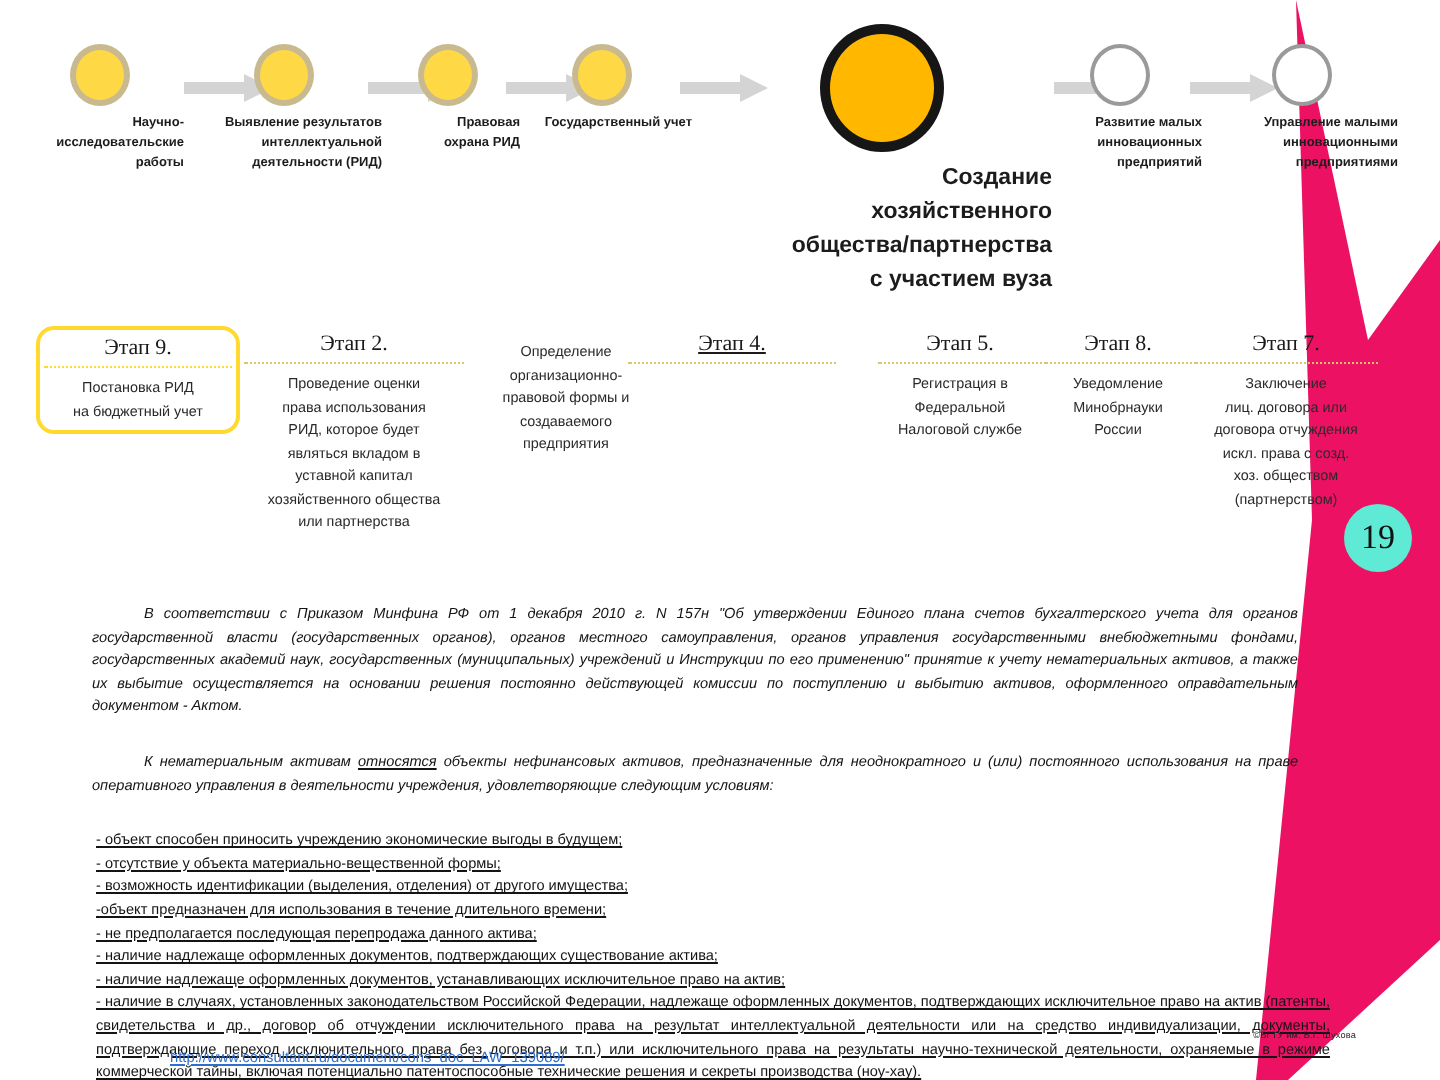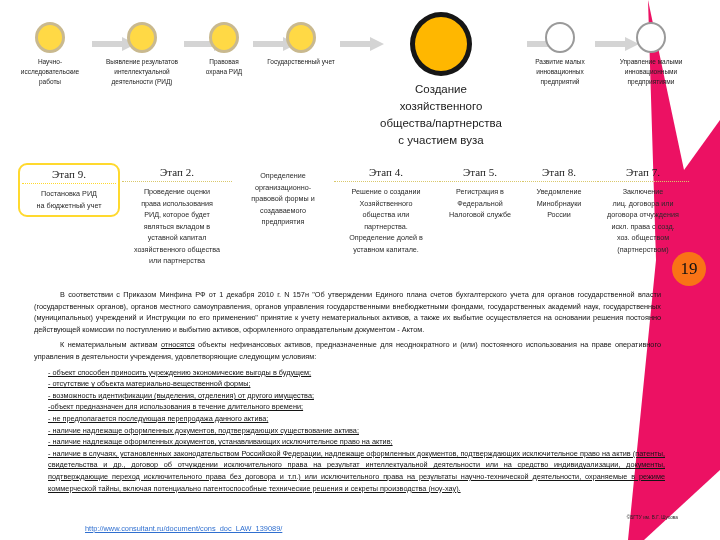--- a/index.html
+++ b/index.html
@@ -31,41 +31,42 @@
   }
   .pink-band svg { display:block; }
 
   .page-number-badge {
     position: absolute;
     right: 14px;
     top: 252px;
     width: 34px;
     height: 34px;
     border-radius: 50%;
-    background: #f97316;
+    background: #5eead4;
     display: flex;
     align-items: center;
     justify-content: center;
     font-family: "Liberation Serif", serif;
     font-size: 17px;
     color: #111;
     z-index: 4;
   }
 
   
   .chain {
     position: absolute;
     left: 0;
     top: 0;
     width: 720px;
     height: 160px;
   }
   .node {
     position: absolute;
-    text-align: center;
+    text-align: right;
+    font-weight: bold;
   }
   .circle-small {
     width: 30px;
     height: 31px;
     border-radius: 50%;
     background: #ffd945;
     border: 3px solid #c9b98f;
     box-sizing: border-box;
     margin: 0 auto;
   }
@@ -148,22 +149,23 @@
     position: absolute;
     left: 30px;
     top: 285px;
     width: 635px;
     font-size: 7.3px;
     line-height: 11.6px;
     color: #141414;
     text-align: justify;
   }
   .body-text p {
-    margin: 4px;
+    margin: 16px;
     text-align: justify;
+    font-style: italic;
   }
   .body-text p.indent { text-indent: 26px; }
   .bullets {
     margin: 0;
     padding: 0;
     list-style: none;
     text-decoration: underline;
   }
   .bullets li {
     margin: 0;
@@ -311,28 +313,22 @@
     </div>
 
     <div class="stage" style="left:233px; width:100px;">
       <div class="stage-body">Определение
 организационно-
 правовой формы и
 создаваемого
 предприятия</div>
     </div>
 
-    <div class="stage" style="left:334px; width:104px;">
+    <div class="stage" style="left:314px; width:104px;text-decoration:underline;">
       <span class="stage-title">Этап 4.</span>
-      <div class="stage-body">Решение о создании
-Хозяйственного
-общества или
-партнерства.
-Определение долей в
-уставном капитале.</div>
     </div>
 
     <div class="stage" style="left:439px; width:82px;">
       <span class="stage-title">Этап 5.</span>
       <div class="stage-body">Регистрация в
 Федеральной
 Налоговой службе</div>
     </div>
 
     <div class="stage" style="left:522px; width:74px;">

